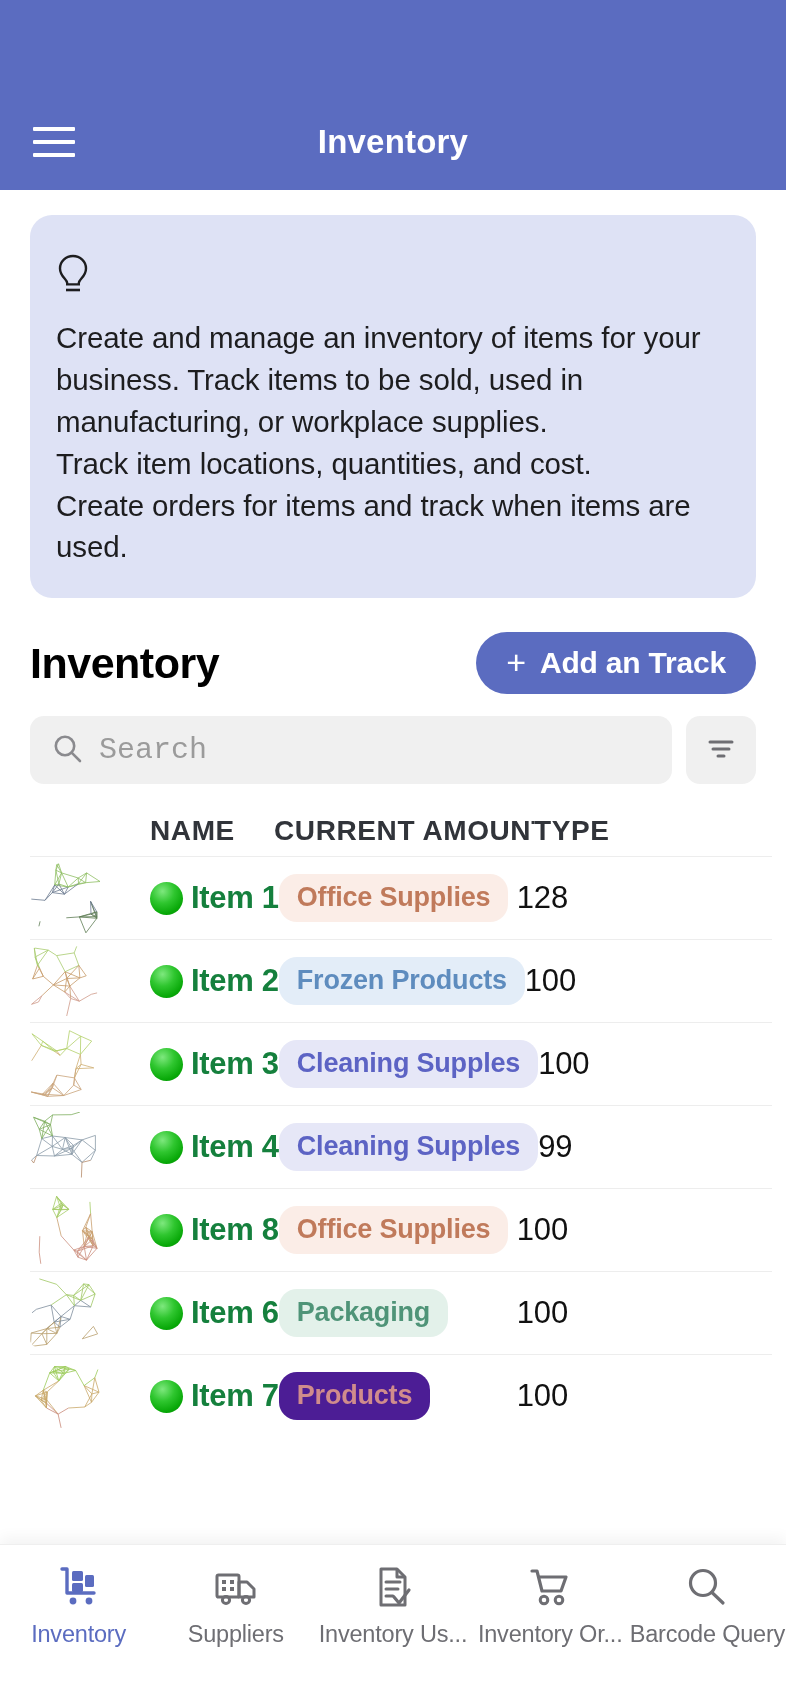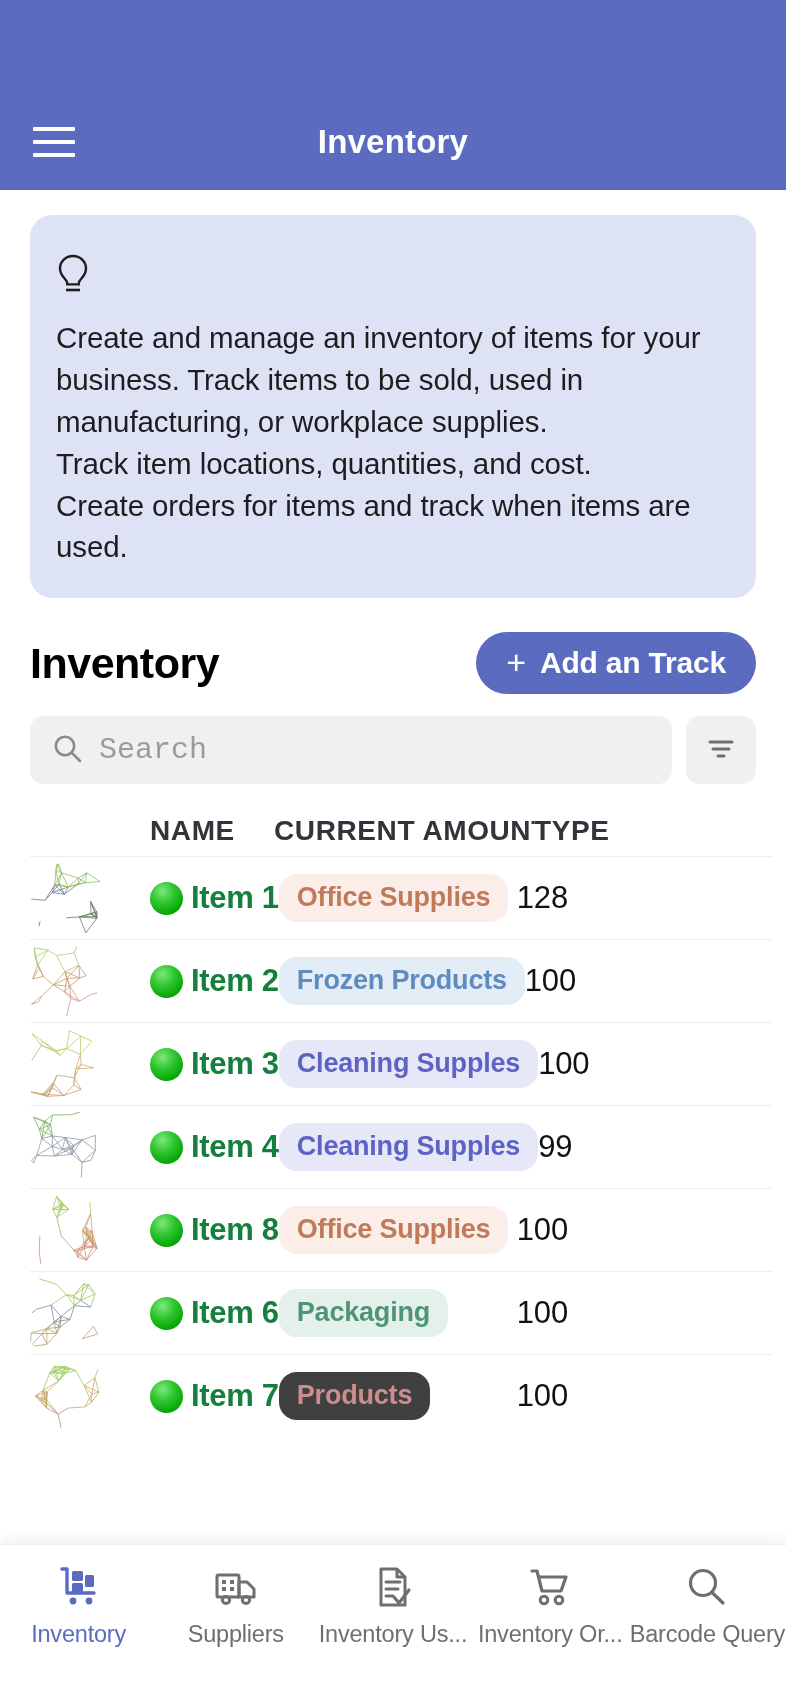--- a/index.html
+++ b/index.html
@@ -809,21 +809,21 @@
               <line x1="54.1" y1="24.6" x2="61.9" y2="32.9" stroke="#c9a86a" stroke-width="0.8"></line>
               <line x1="54.1" y1="24.6" x2="45.7" y2="9.5" stroke="#9ccb5a" stroke-width="0.8"></line>
               <line x1="64.8" y1="16.7" x2="61.9" y2="32.9" stroke="#c9a86a" stroke-width="0.8"></line>
               <line x1="16.5" y1="42.2" x2="28.1" y2="53.1" stroke="#c98a7a" stroke-width="0.8"></line>
             </svg>
           </div>
           <div class="name-cell">
             <span class="dot"></span>
             <span class="item-name">Item 7</span>
           </div>
-          <div class="type-cell"><span class="chip" style="background:#404040;color:#D08C8C;">Products</span></div>
+          <div class="type-cell"><span class="chip" style="background:#4c1d95;color:#D08C8C;">Products</span></div>
           <div class="amt-cell">100</div>
         </div>
       </div>
   </div>
 
   <div class="bottom-nav" id="bottom-nav">
       <div class="nav-item active">
         <span class="nav-icon">
           <svg width="46" height="44" viewBox="0 0 46 44">
       <rect x="16" y="6" width="11" height="10" rx="1.5" fill="#5B6CC0"></rect>

